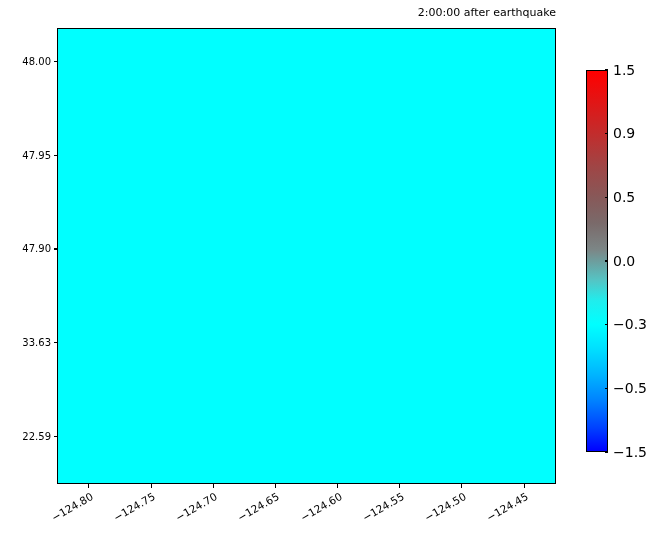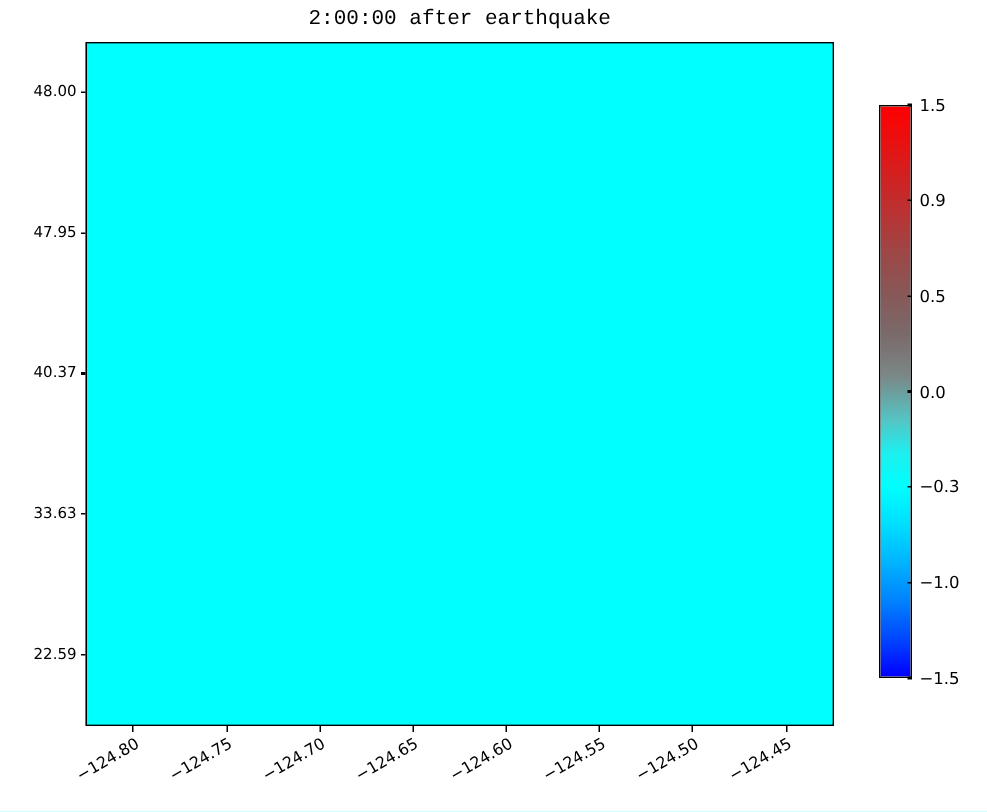--- a/index.html
+++ b/index.html
@@ -23,26 +23,25 @@
     height: 541px;
     background: #ffffff;
   }
 
   
   #plot-title {
     position: absolute;
     left: 57px;
     top: 5px;
     width: 499px;
-    text-align: center;
-    font-size: 14px;
+    text-align: right;
+    font-size: 11px;
     line-height: 16px;
     color: #000000;
     white-space: nowrap;
-    font-family: Liberation Mono, monospace;
   }
 
   
   #axes {
     position: absolute;
     left: 57px;
     top: 28px;
     width: 499px;
     height: 456px;
     border: 1.1px solid #000000;
@@ -174,21 +173,21 @@
     left: 18.5px;
     top: -0.55px;
     width: 3.5px;
     height: 1.1px;
     background: #000000;
   }
   .cbtick-label {
     position: absolute;
     left: 27px;
     top: -7.5px;
-    font-size: 11px;
+    font-size: 14px;
     line-height: 15px;
     white-space: nowrap;
   }
 </style>
 </head>
 <body>
 
 <div id="figure">
 
   <div id="plot-title">2:00:00 after earthquake</div>
@@ -201,21 +200,21 @@
       <div class="ytick-row" style="top: 436.098px;">
         <div class="ytick-mark"></div>
         <div class="ytick-label">22.59</div>
       </div>
       <div class="ytick-row" style="top: 342.541px;">
         <div class="ytick-mark"></div>
         <div class="ytick-label">33.63</div>
       </div>
       <div class="ytick-row" style="top: 248.983px;">
         <div class="ytick-mark"></div>
-        <div class="ytick-label">40.37</div>
+        <div class="ytick-label">47.90</div>
       </div>
       <div class="ytick-row" style="top: 155.426px;">
         <div class="ytick-mark"></div>
         <div class="ytick-label">47.95</div>
       </div>
       <div class="ytick-row" style="top: 61.8679px;">
         <div class="ytick-mark"></div>
         <div class="ytick-label">48.00</div>
       </div>
     </div>
@@ -275,21 +274,21 @@
       <div class="cbtick-row" style="top: 261px;">
         <div class="cbtick-mark"></div>
         <div class="cbtick-label">0.0</div>
       </div>
       <div class="cbtick-row" style="top: 324.667px;">
         <div class="cbtick-mark"></div>
         <div class="cbtick-label">−0.3</div>
       </div>
       <div class="cbtick-row" style="top: 388.333px;">
         <div class="cbtick-mark"></div>
-        <div class="cbtick-label">−1.0</div>
+        <div class="cbtick-label">−0.5</div>
       </div>
       <div class="cbtick-row" style="top: 452px;">
         <div class="cbtick-mark"></div>
         <div class="cbtick-label">−1.5</div>
       </div>
     </div>
 
 </div>
 
 </body></html>

